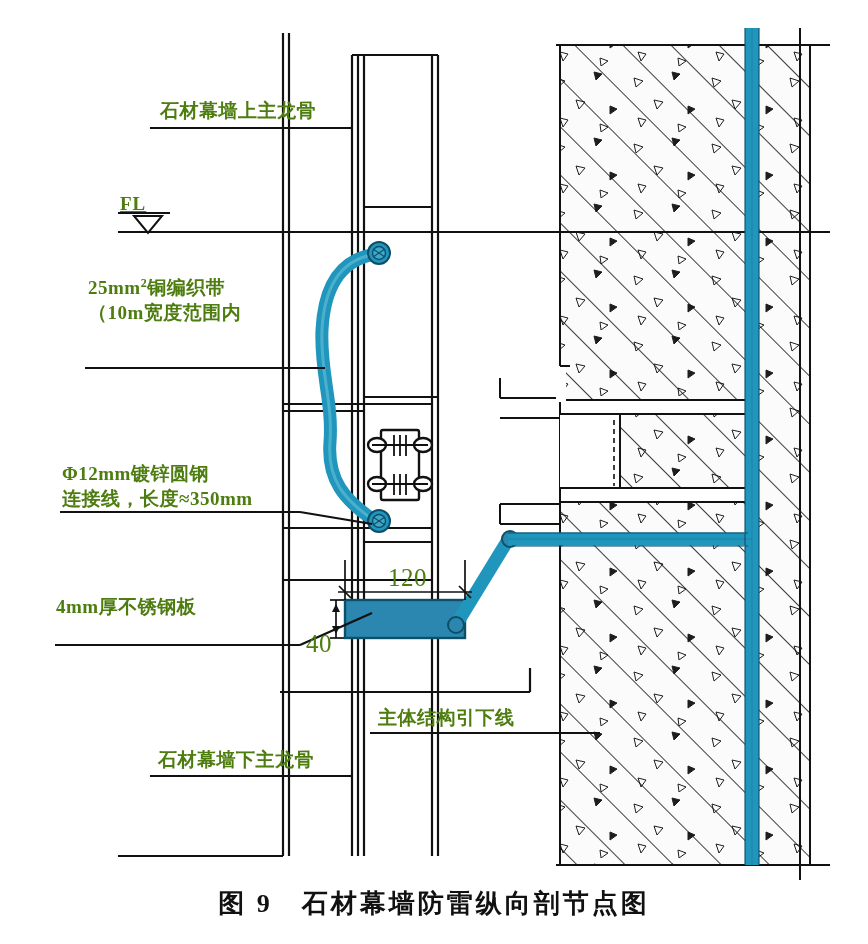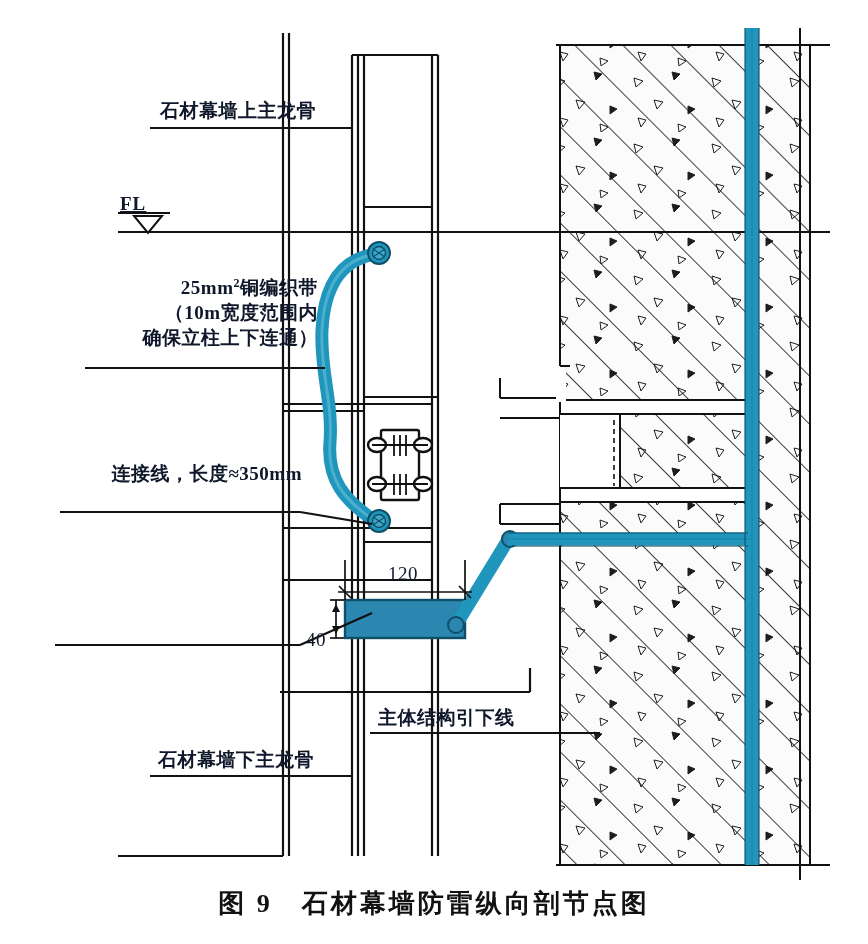--- a/index.html
+++ b/index.html
@@ -7,29 +7,29 @@
     width:868px;height:944px;overflow:hidden;
     font-family:"Liberation Serif","DejaVu Serif",serif;
     color:#111;
   }
   #stage{position:relative;width:868px;height:944px;background:#fff;}
   #svgroot{position:absolute;left:0;top:0;width:868px;height:944px;display:block;}
 
   .lbl{
     position:absolute;
     font-family:"Liberation Serif","DejaVu Serif",serif;
-    color:#0f172a;
+    color:#4d7c0f;
     white-space:nowrap;
     letter-spacing:0.5px;
     line-height:1.25;
   }
   .lbl-cn{font-size:19px;font-weight:600;}
-  .lbl-dim{font-size:19px;font-weight:500;font-family:"Liberation Serif",serif;}
+  .lbl-dim{font-size:25px;font-weight:500;font-family:"Liberation Serif",serif;}
   .lbl-fl{font-size:19px;font-weight:700;letter-spacing:1px;}
-  .multi{line-height:1.32;text-align:right;}
+  .multi{line-height:1.32;text-align:left;}
 
   .fig-title{
     position:absolute;left:0;top:886px;width:868px;
     text-align:center;
     font-size:26px;font-weight:700;
     letter-spacing:3px;
     font-family:"Liberation Serif","DejaVu Serif",serif;
     color:#111;
   }
   .sup{font-size:12px;vertical-align:super;}
@@ -232,28 +232,29 @@
 
   </svg>
 
   <div class="lbl lbl-cn" style="left:160px;top:99px;">石材幕墙上主龙骨</div>
 
   <div class="lbl lbl-fl" style="left:120px;top:192px;text-decoration:underline;">FL</div>
 
   <div class="lbl lbl-cn multi" style="left:88px;top:275px;width:230px;">
     <div><span>25mm</span><span class="sup">2</span><span>铜编织带</span></div>
     <div>（10m宽度范围内</div>
-    <div>确保立柱上下连通）</div>
   </div>
 
   <div class="lbl lbl-cn multi" style="left:62px;top:461px;width:240px;">
+    <div>Φ12mm镀锌圆钢</div>
     <div>连接线，长度≈350mm</div>
   </div>
 
   <div class="lbl lbl-cn multi" style="left:56px;top:594px;width:248px;">
+    <div>4mm厚不锈钢板</div>
   </div>
 
 
   <div class="lbl lbl-cn" style="left:378px;top:706px;">主体结构引下线</div>
 
   <div class="lbl lbl-cn" style="left:158px;top:748px;">石材幕墙下主龙骨</div>
 
   <div class="lbl lbl-dim" style="left:388px;top:562px;">120</div>
 
   <div class="lbl lbl-dim" style="left:306px;top:628px;">40</div>

